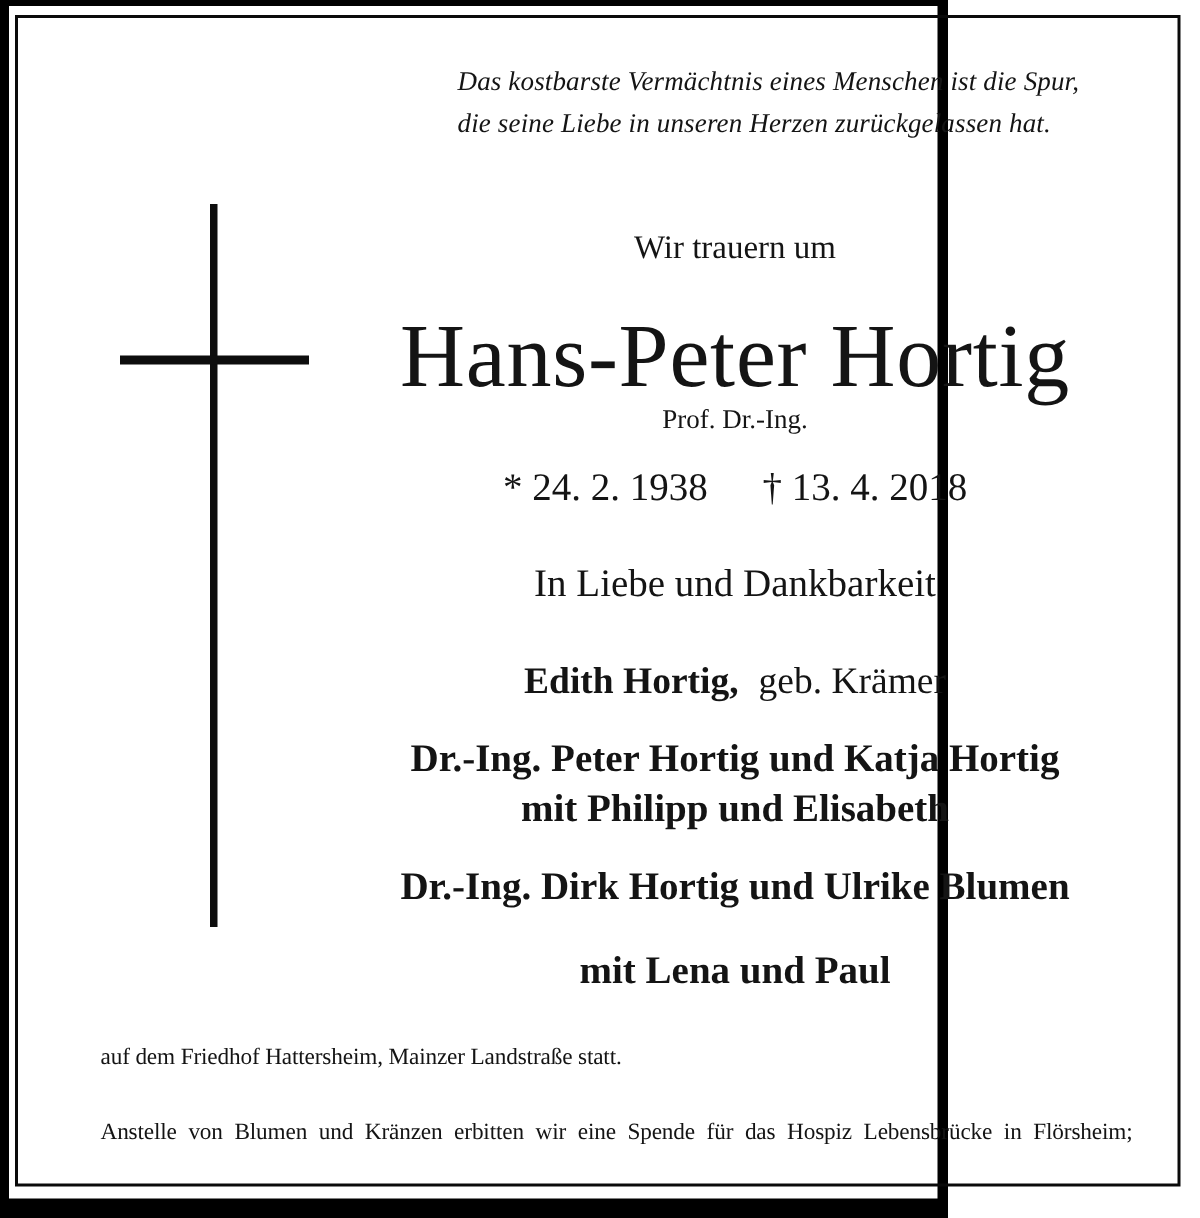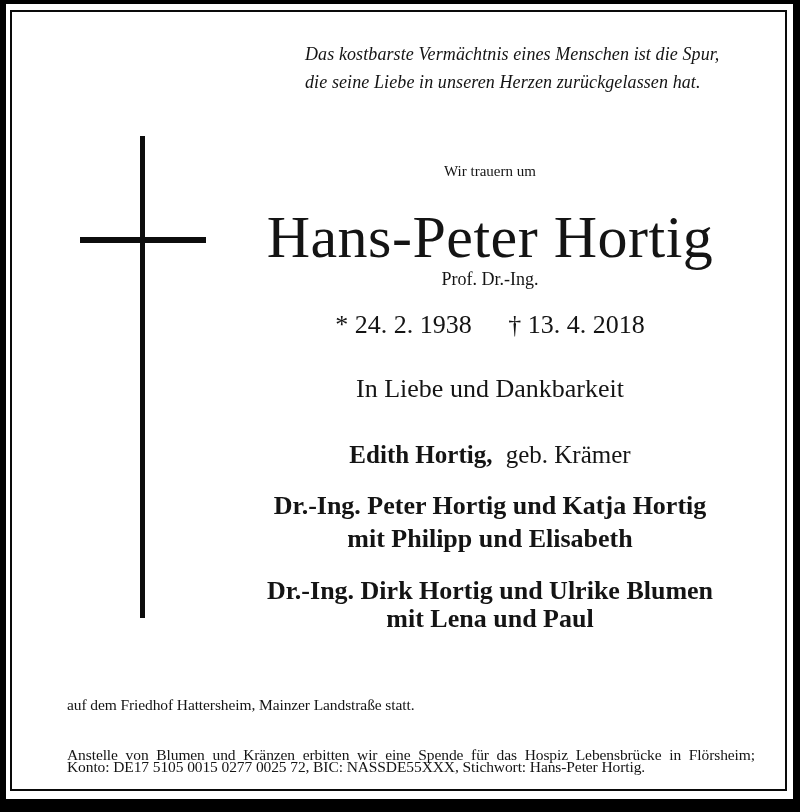--- a/index.html
+++ b/index.html
@@ -3,21 +3,21 @@
 <meta charset="utf-8">
 <style>
   html, body { margin: 0; padding: 0; }
   body {
     width: 800px; height: 812px;
     background: #ffffff;
     font-family: "Liberation Serif", "DejaVu Serif", serif;
     color: #141414;
     overflow: hidden;
   }
-  .page { position: relative; width: 800px; height: 812px; background: #fff; }
+  .page { position: relative; width: 632px; height: 812px; background: #fff; }
 
   
   .outer-frame {
     position: absolute; top: 0; left: 0; right: 0; bottom: 0;
     border-style: solid; border-color: #000;
     border-width: 4px 7px 13px 6px;
     pointer-events: none;
   }
   .inner-frame {
     position: absolute; left: 10px; top: 10px;
@@ -42,32 +42,32 @@
   }
   .cross .h {
     position: absolute; left: 80px; top: 237px;
     width: 126px; height: 6px; background: #0d0d0d;
   }
 
   
   .col { position: absolute; left: 210px; width: 560px; text-align: center; }
   .line { position: absolute; left: 0; width: 100%; white-space: nowrap; line-height: 1.15; }
 
-  .intro        { top: 163px; font-size: 15px; }
+  .intro        { top: 152px; font-size: 22px; }
   .deceased     { top: 203px; font-size: 60px; letter-spacing: 0.5px; }
   .acad-title   { top: 269px; font-size: 18px; }
   .dates        { top: 310px; font-size: 26px; }
   .dates .death { margin-left: 30px; }
   .farewell     { top: 374px; font-size: 26px; }
   .spouse       { top: 441px; font-size: 25px; }
   .spouse .b    { font-weight: bold; }
   .spouse .r    { margin-left: 7px; }
   .fam          { font-weight: bold; font-size: 26px; }
   .f1a { top: 491px; } .f1b { top: 524px; text-align: center; }
-  .f2a { top: 576px; } .f2b { top: 604px; font-family: Liberation Serif, serif; }
+  .f2a { top: 576px; } .f2b { top: 632px; font-family: Liberation Serif, serif; }
 
   
   .foot {
     position: absolute; left: 67px; width: 700px;
     font-size: 15.5px; line-height: 1.2; letter-spacing: -0.1px;
     white-space: nowrap;
   }
   .p1a { top: 675px; } .p1b { top: 696px; }
   .p2a {
     top: 710px; white-space: normal; width: 688px;
@@ -111,15 +111,14 @@
     </div>
 
     <div class="line fam f1a">Dr.-Ing. Peter Hortig und Katja Hortig</div>
     <div class="line fam f1b">mit Philipp und Elisabeth</div>
     <div class="line fam f2a">Dr.-Ing. Dirk Hortig und Ulrike Blumen</div>
     <div class="line fam f2b">mit Lena und Paul</div>
   </div>
 
   <div class="foot p1b">auf dem Friedhof Hattersheim, Mainzer Landstraße statt.</div>
   <div class="foot p2a">Anstelle von Blumen und Kränzen erbitten wir eine Spende für das Hospiz Lebensbrücke in Flörsheim;</div>
-  <div class="foot p2b">Konto: DE17 5105 0015 0277 0025 72, BIC: NASSDE55XXX, Stichwort: Hans-Peter Hortig.</div>
 
 </div>
 
 </body></html>

